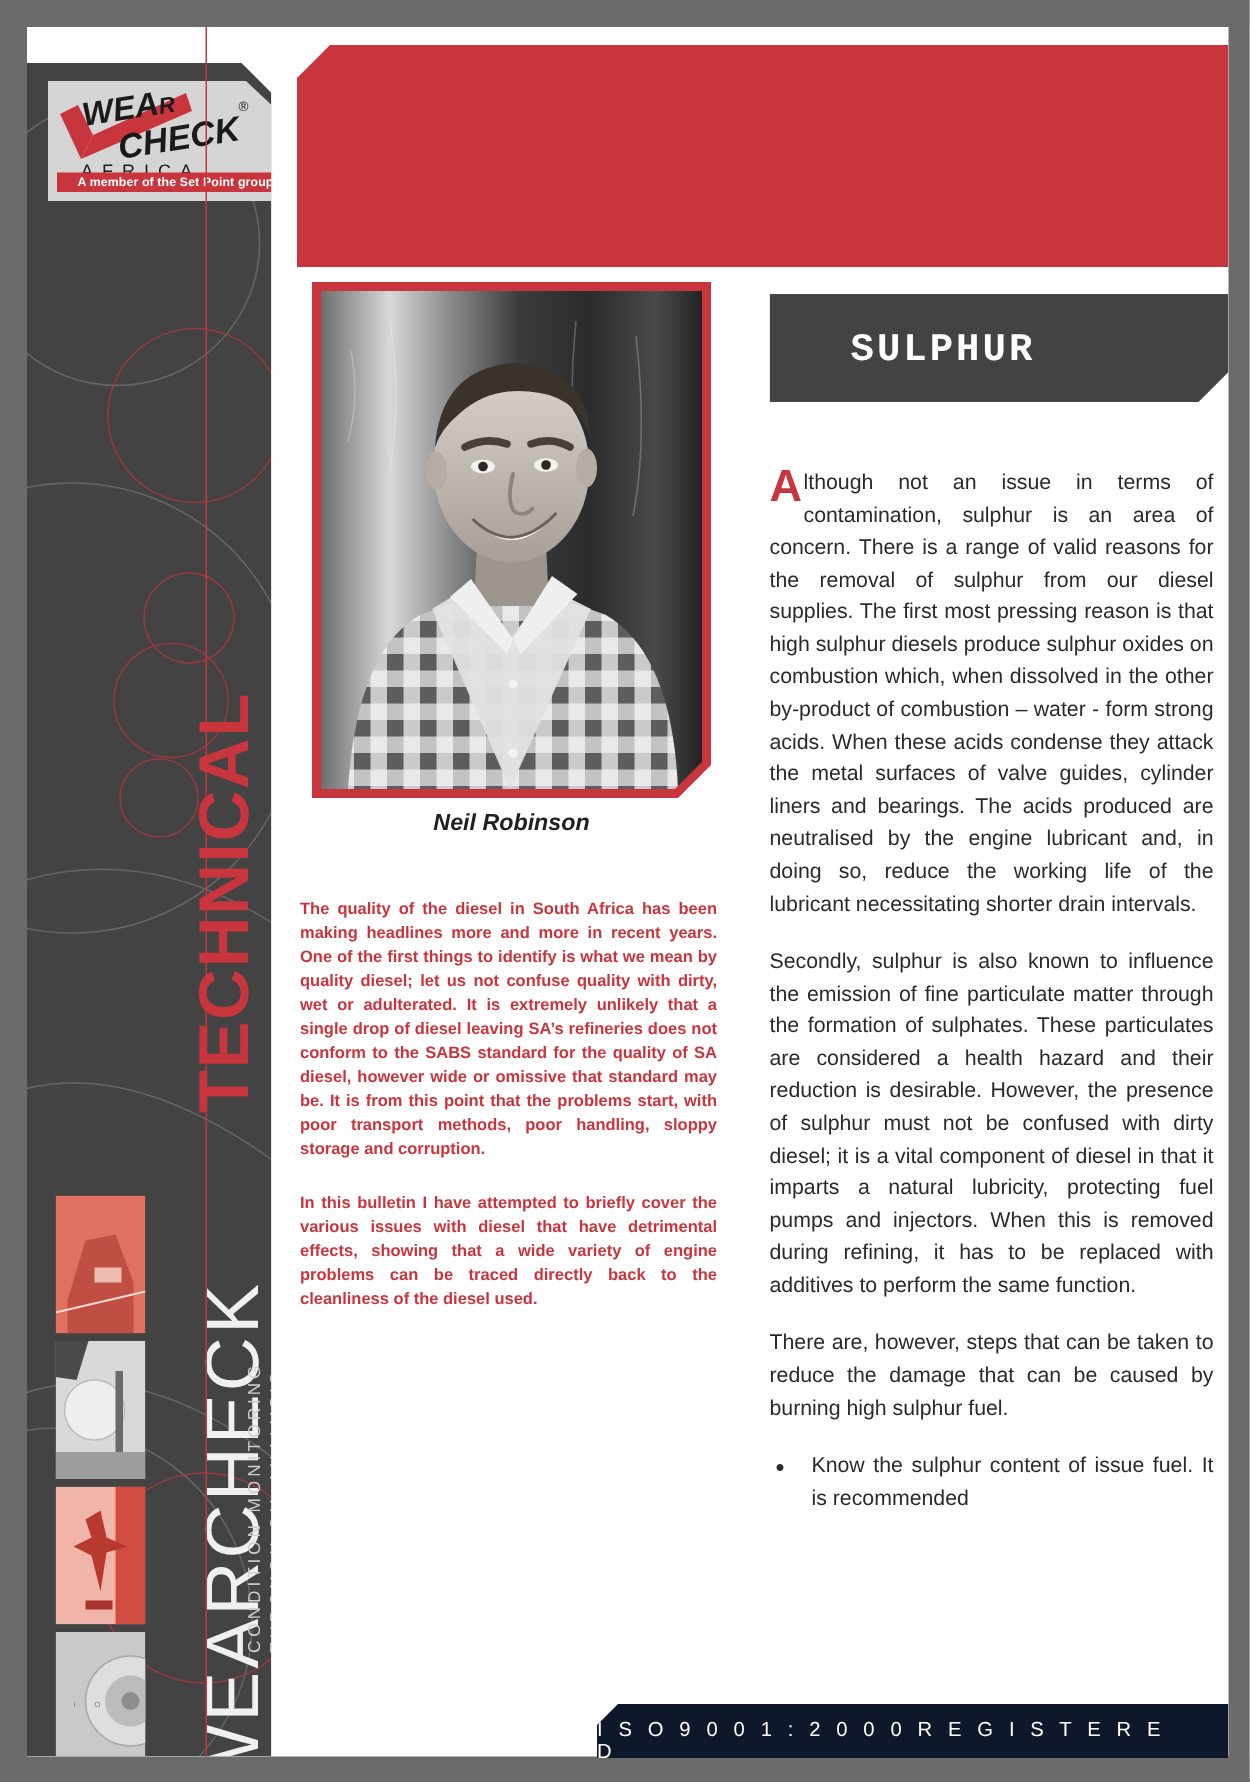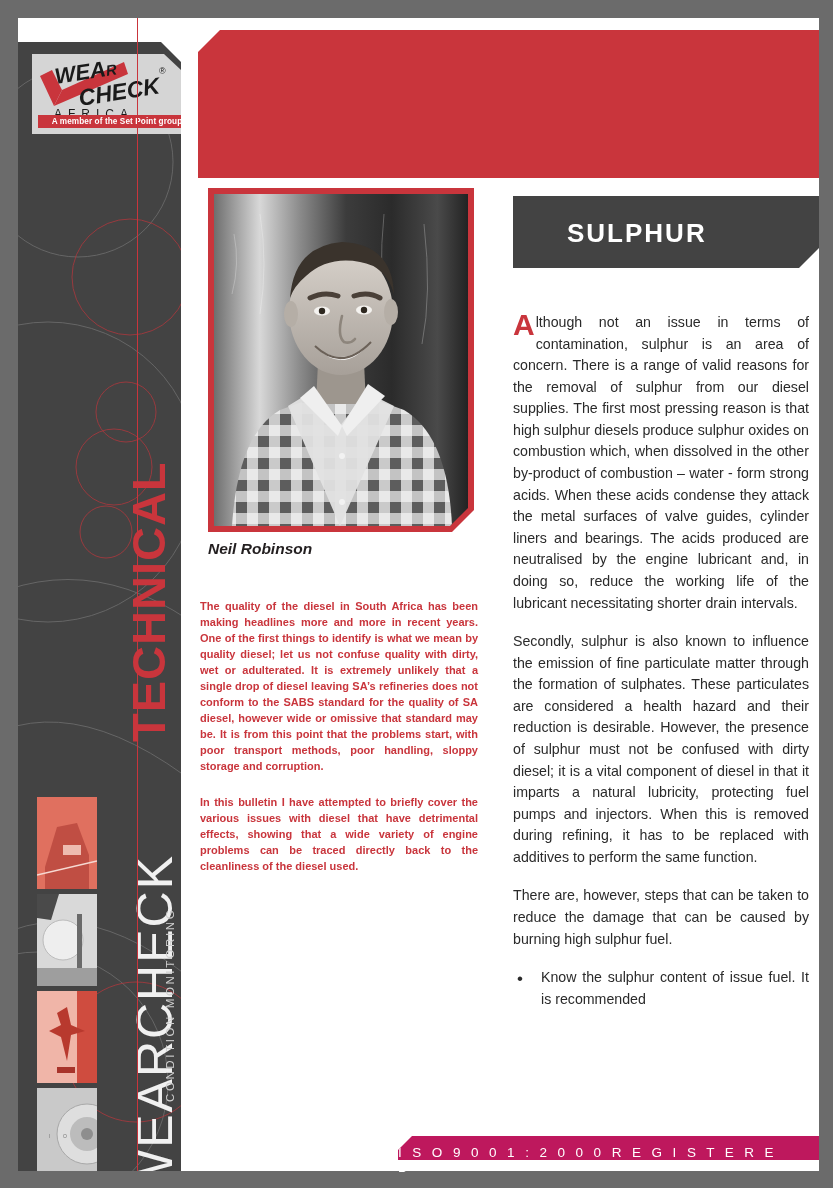--- a/index.html
+++ b/index.html
@@ -103,35 +103,35 @@
     background:#c9353c;padding:6px;box-sizing:border-box;
     clip-path:polygon(0 0,266px 0,266px 322px,244px 344px,0 344px);
     z-index:3;
   }
   .photo-inner{
     width:100%;height:100%;position:relative;overflow:hidden;
     clip-path:polygon(0 0,254px 0,254px 314px,236px 332px,0 332px);
   }
   .caption{
     position:absolute;left:208px;top:540px;width:266px;
-    font-size:15.5px;font-style:italic;font-weight:bold;
+    text-align:center;font-size:15.5px;font-style:italic;font-weight:bold;
     color:#231f20;font-family:"Liberation Sans",sans-serif;
   }
 
   
   .sulphur-box{
     position:absolute;left:513px;top:196px;width:306px;height:72px;
     background:#434343;
     clip-path:polygon(0 0,306px 0,306px 52px,286px 72px,0 72px);
     z-index:3;
   }
   .sulphur-box span{
     position:absolute;left:54px;top:22px;
     color:#ffffff;font-size:26px;font-weight:bold;letter-spacing:2px;
-    font-family:Liberation Sans, sans-serif;
+    font-family:Liberation Mono, monospace;
   }
 
   
   .col-left{
     position:absolute;left:200px;top:598px;width:278px;
     color:#c9353c;font-size:11px;font-weight:bold;line-height:1.46;
     text-align:justify;font-family:"Liberation Sans",sans-serif;
     z-index:3;
   }
   .col-left p{margin:0 0 19px 0;}
@@ -151,22 +151,22 @@
   .bullets li{
     position:relative;padding-left:28px;margin-bottom:6px;
     text-align:justify;line-height:1.52;
   }
   .bullets li::before{
     content:"\2022";position:absolute;left:4px;top:-1px;font-size:17px;color:#2a2a2a;
   }
 
   
   .footer-bar{
-    position:absolute;left:398px;top:1136px;width:421px;height:24px;
-    background:#be185d;
+    position:absolute;left:398px;top:1136px;width:421px;height:36px;
+    background:#0f172a;
     clip-path:polygon(14px 0,421px 0,421px 36px,0 36px,0 14px);
     z-index:3;
   }
   .footer-bar span{
     position:absolute;right:24px;top:9px;
     color:#ffffff;font-size:13.5px;letter-spacing:3.4px;font-weight:normal;
     font-family:"Liberation Sans",sans-serif;
   }
 </style>
 </head>

